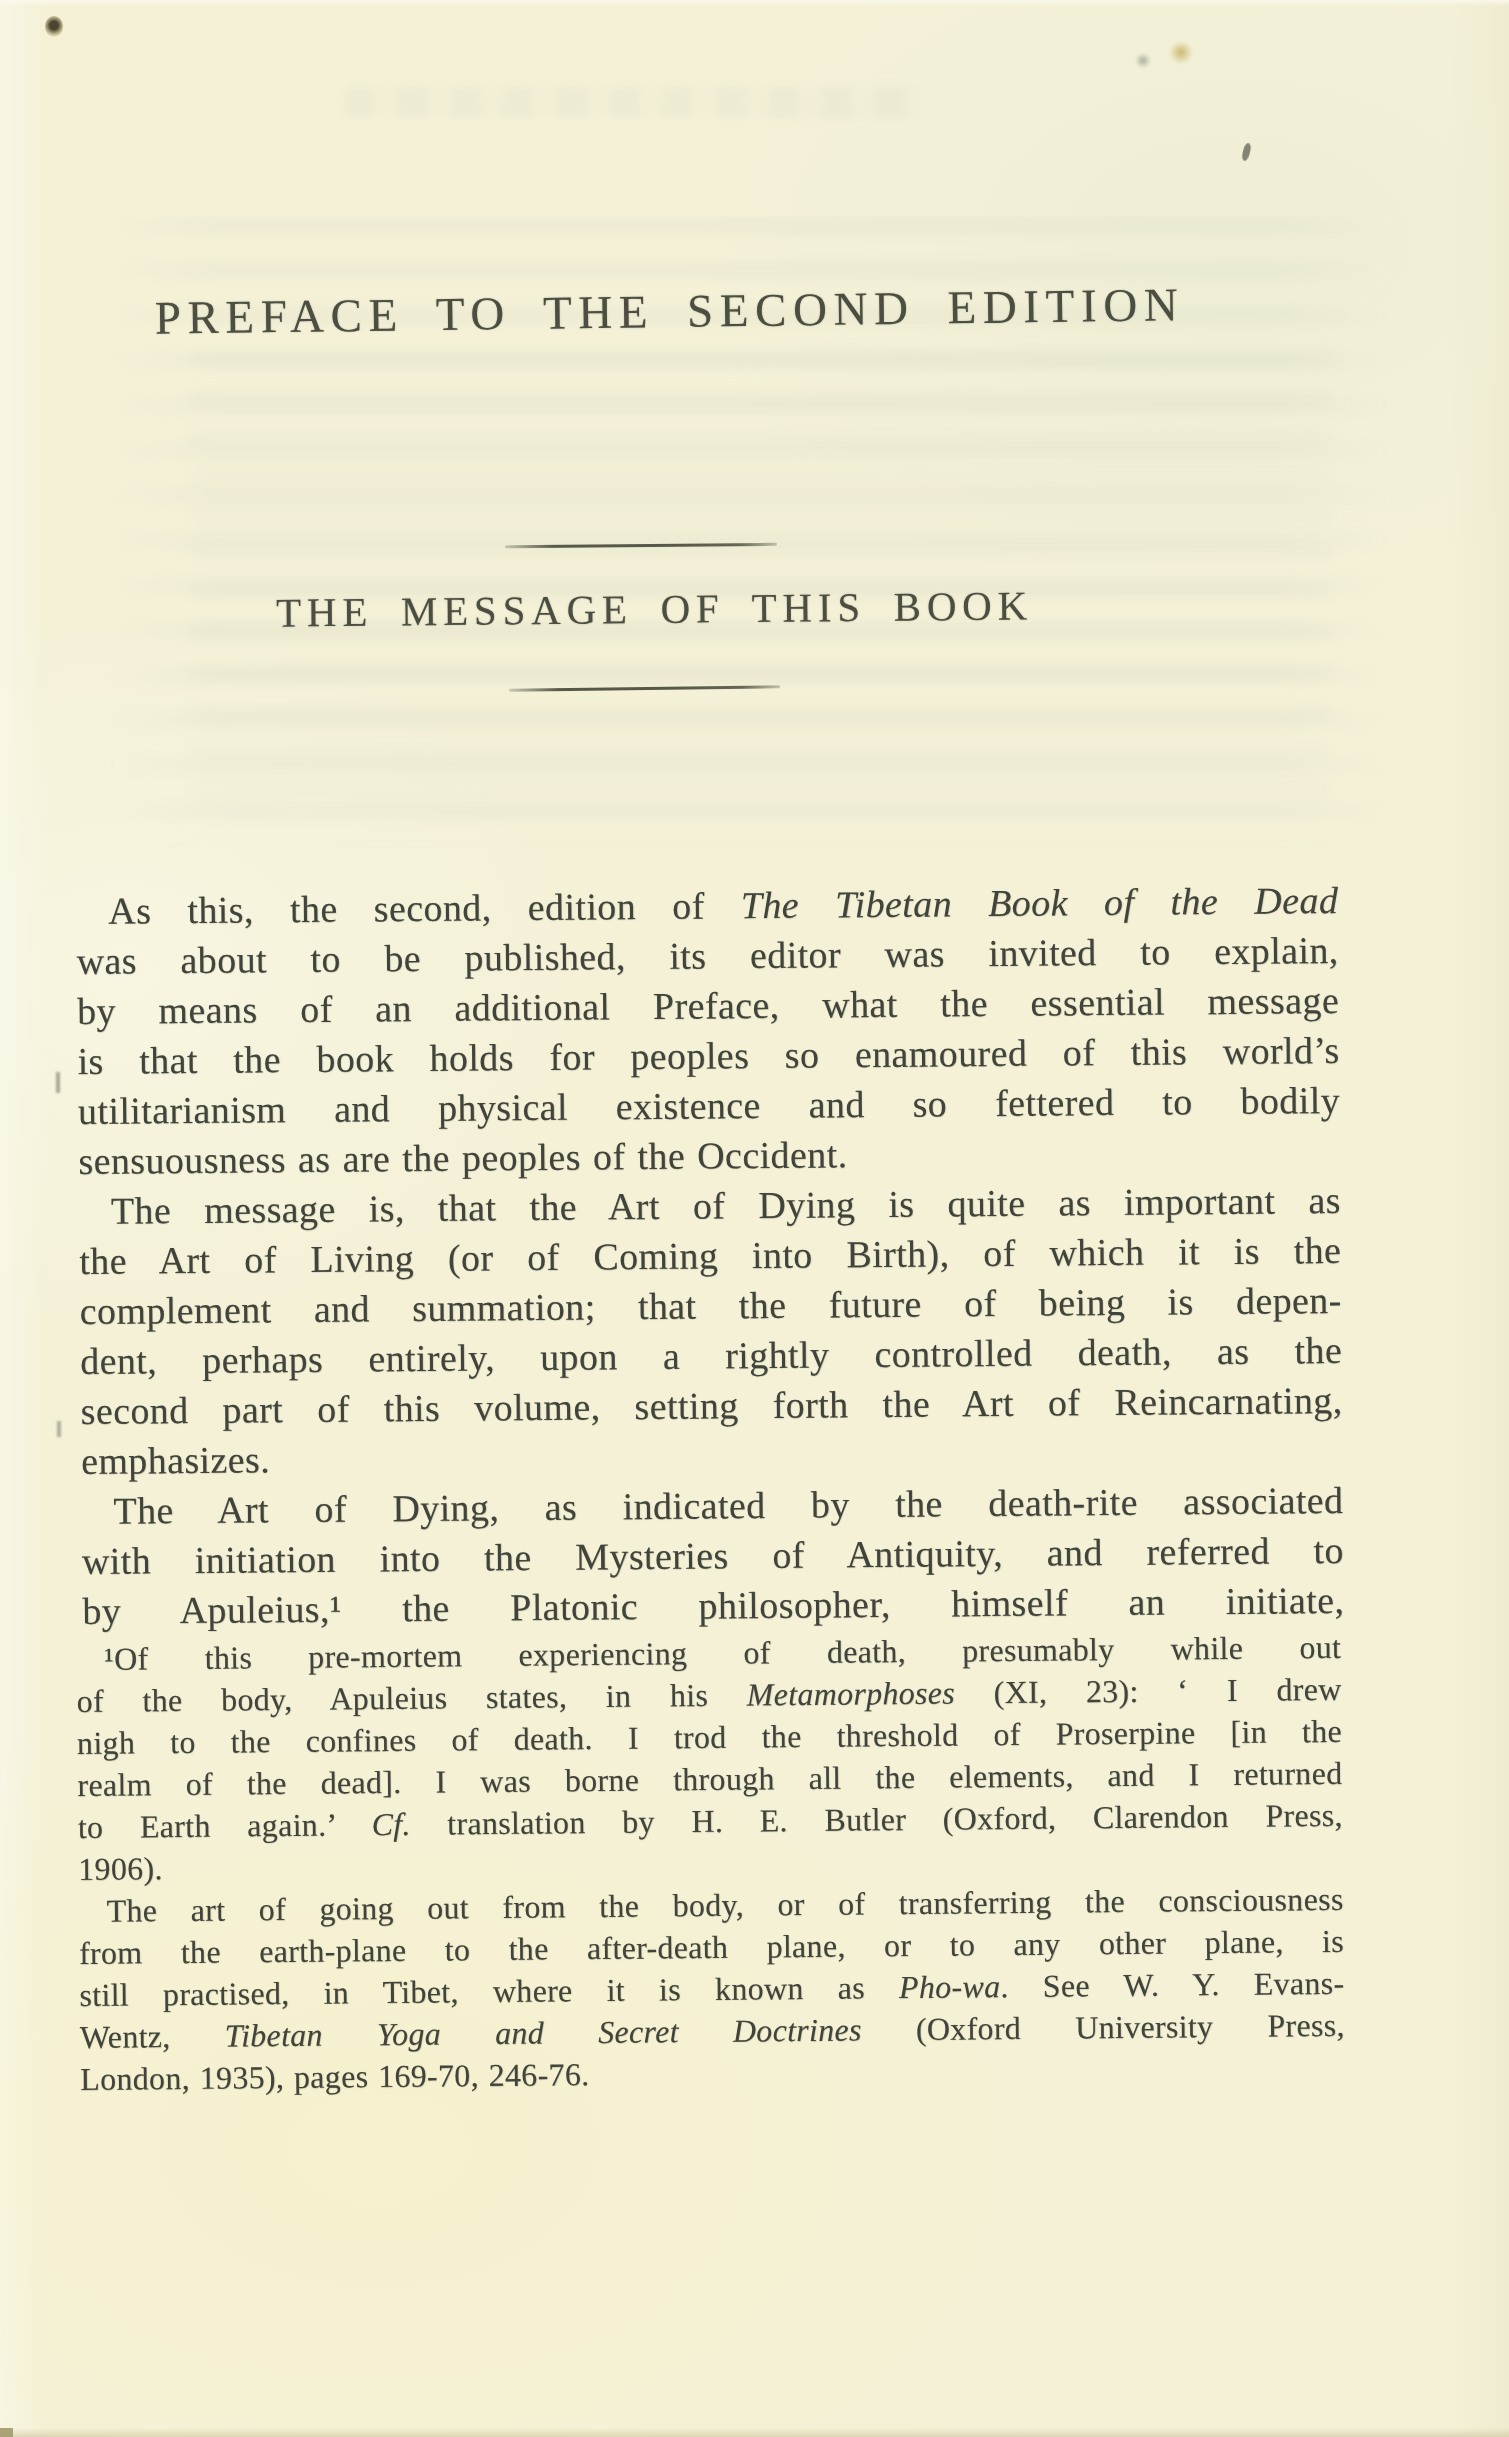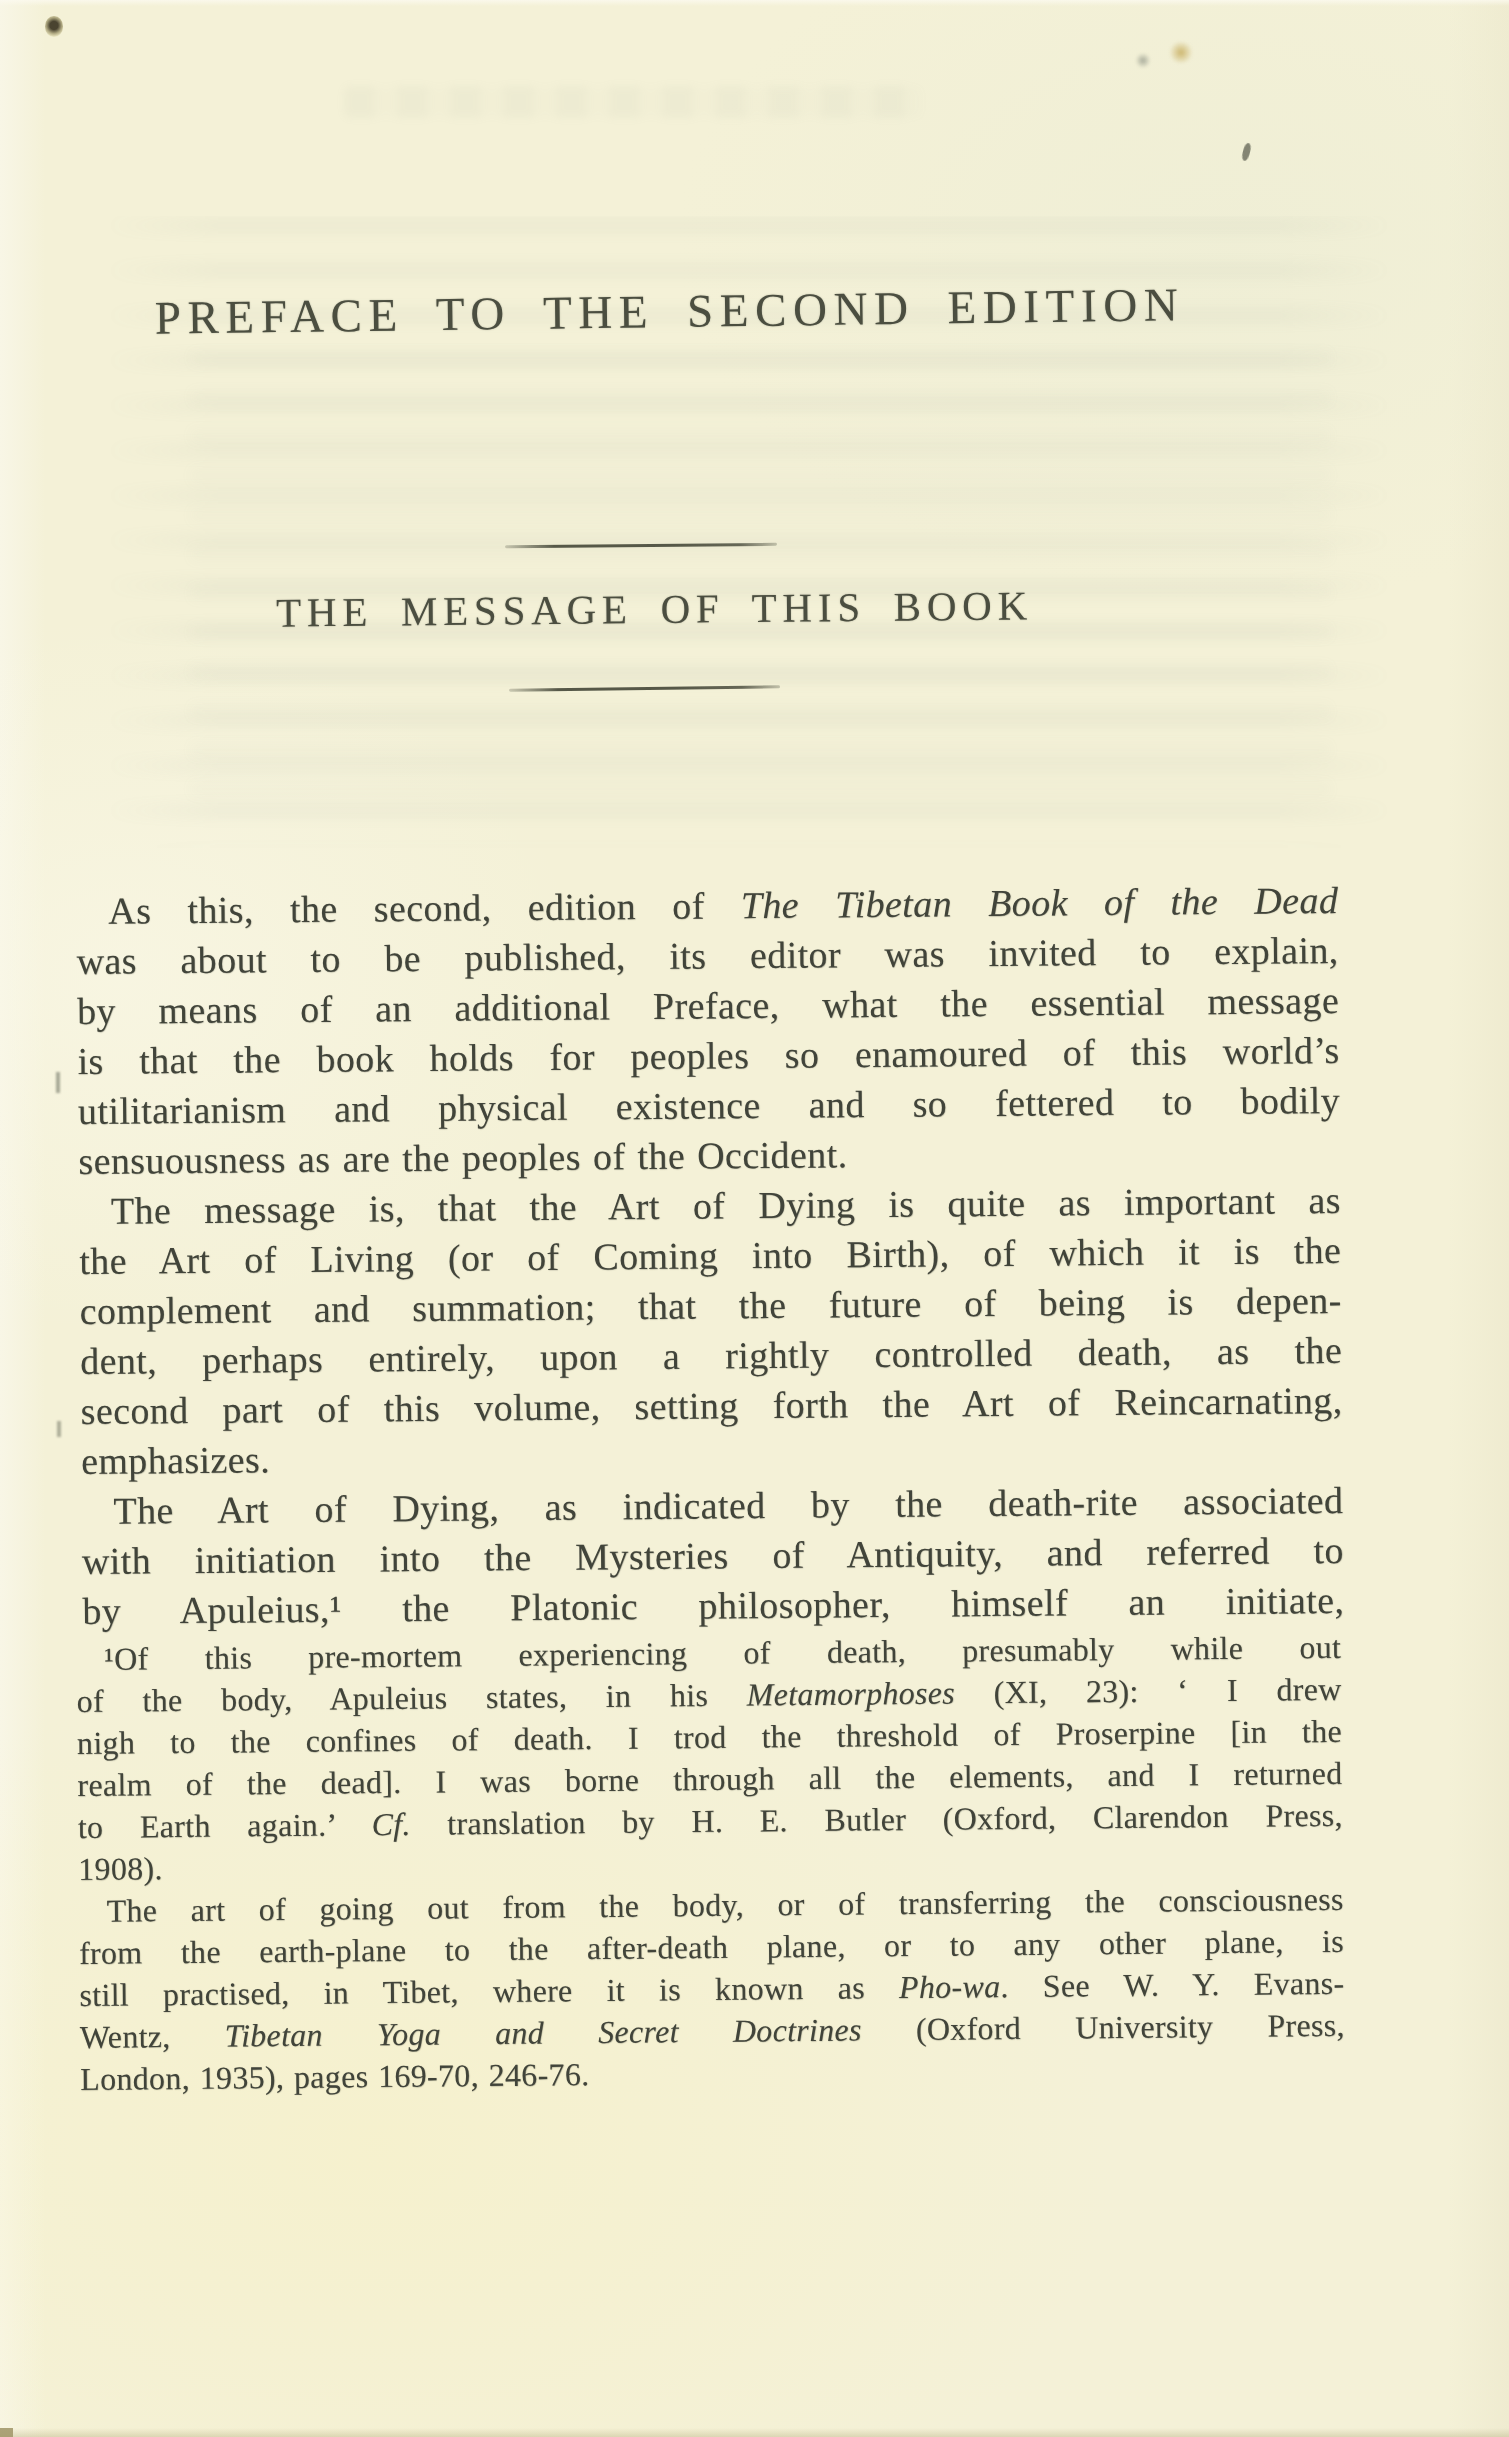--- a/index.html
+++ b/index.html
@@ -143,21 +143,21 @@
         </div>
     </div>
 
     <div class="footnote">
       <div class="para fn-para">
           <div class="line"><span>¹Of this pre-mortem experiencing of death, presumably while out</span></div>
           <div class="line"><span>of the body, Apuleius states, in his </span><i>Metamorphoses</i><span> (XI, 23): ‘ I drew</span></div>
           <div class="line"><span>nigh to the confines of death.  I trod the threshold of Proserpine [in the</span></div>
           <div class="line"><span>realm of the dead].  I was borne through all the elements, and I returned</span></div>
           <div class="line"><span>to Earth again.’  </span><i>Cf.</i><span> translation by H. E. Butler (Oxford, Clarendon Press,</span></div>
-          <div class="line no-j"><span>1908).</span></div>
+          <div class="line no-j"><span>1906).</span></div>
         </div>
       <div class="para fn-para">
           <div class="line"><span>The art of going out from the body, or of transferring the consciousness</span></div>
           <div class="line"><span>from the earth-plane to the after-death plane, or to any other plane, is</span></div>
           <div class="line"><span>still practised, in Tibet, where it is known as </span><i>Pho-wa</i><span>.  See W. Y. Evans-</span></div>
           <div class="line"><span>Wentz, </span><i>Tibetan Yoga and Secret Doctrines</i><span> (Oxford University Press,</span></div>
           <div class="line no-j"><span>London, 1935), pages 169-70, 246-76.</span></div>
         </div>
     </div>
 

